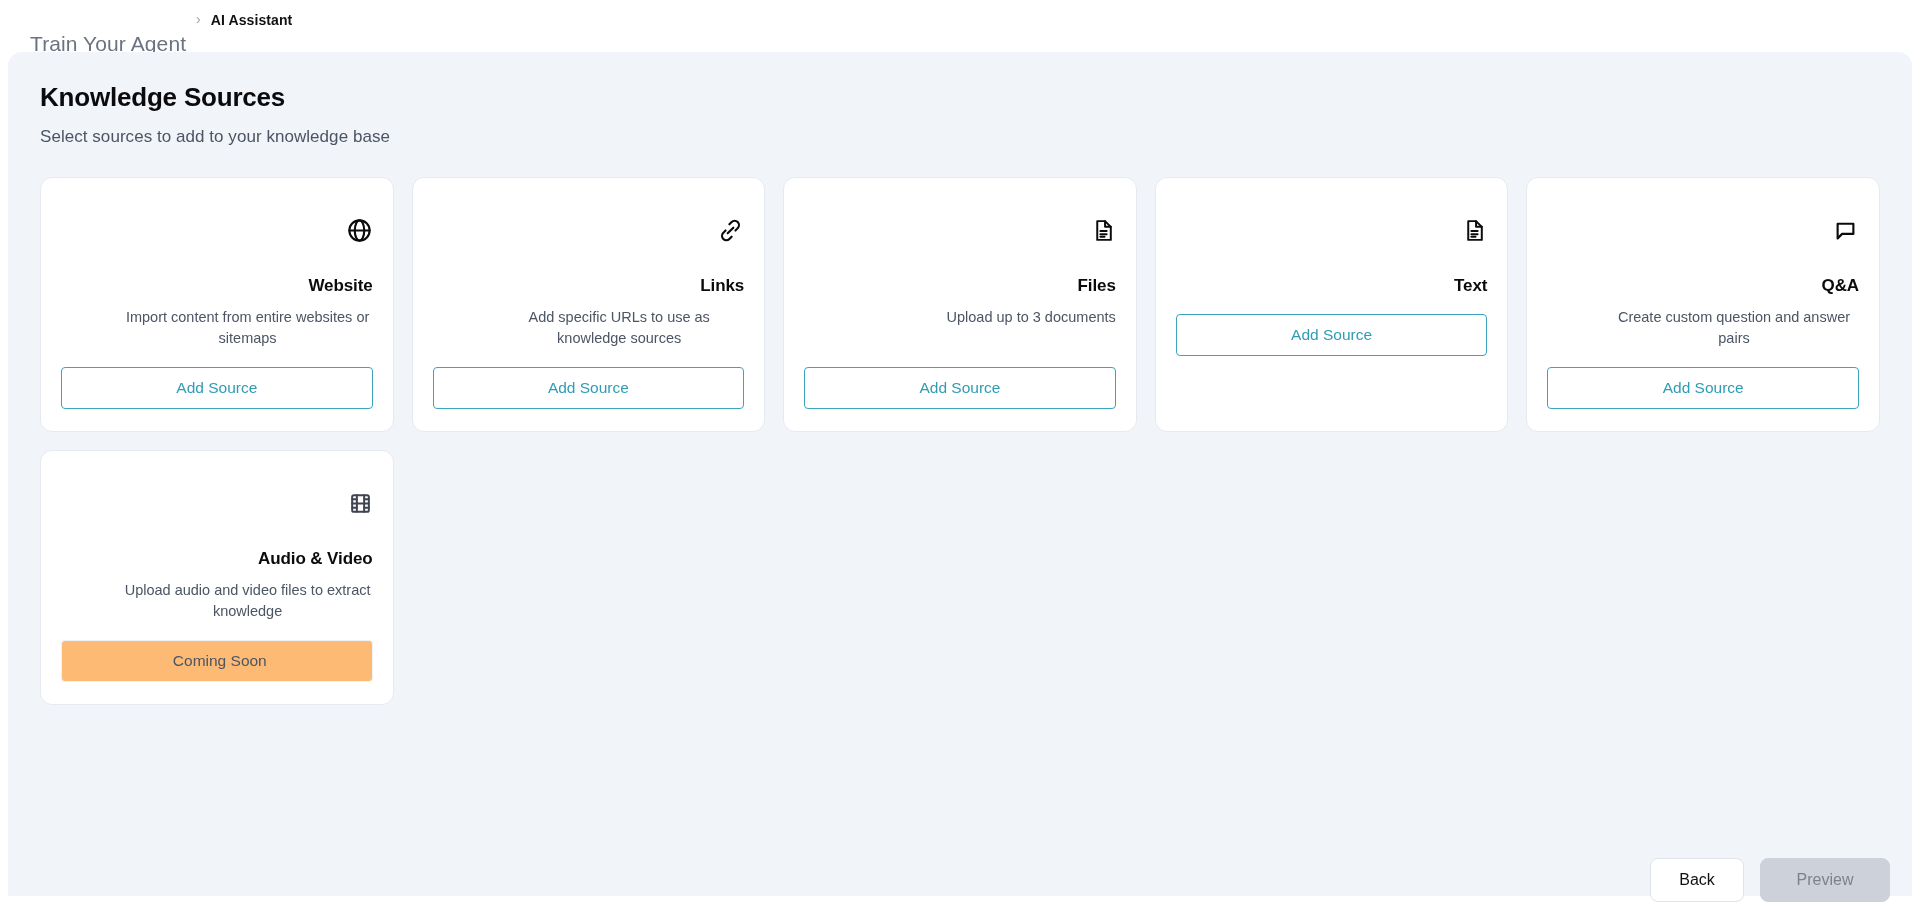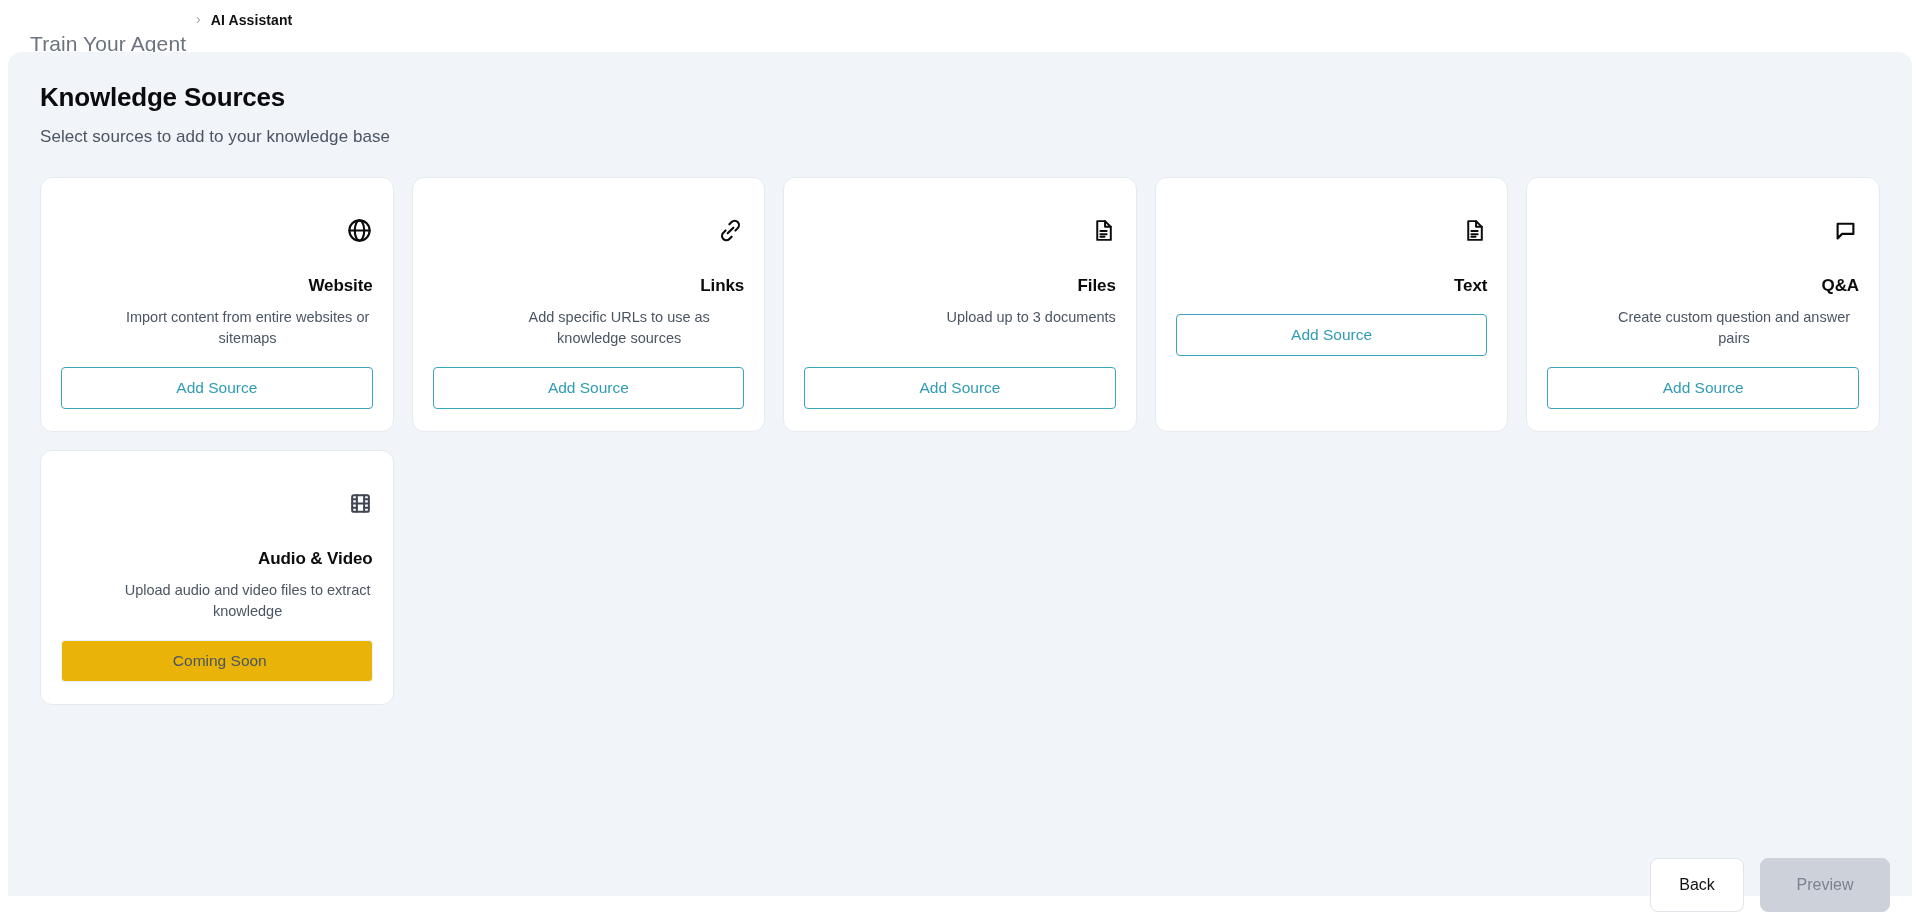--- a/index.html
+++ b/index.html
@@ -127,21 +127,21 @@
     justify-content: center;
     margin-top: 18px;
     cursor: pointer;
   }
   .btn-outline-teal {
     background: #ffffff;
     border: 1px solid #3AA5BC;
     color: #2f9cb4;
   }
   .btn-disabled-soft {
-    background: #eab308;
+    background: #fdba74;
     border: 1px solid #eef1f6;
     color: #4b5563;
     cursor: default;
     padding-left: 6px;
   }
 
   
   .card-grid-second {
     display: grid;
     grid-template-columns: repeat(5, 1fr);
@@ -156,21 +156,21 @@
     left: 0;
     top: 858px;
     width: 1920px;
     display: flex;
     justify-content: flex-end;
     align-items: center;
     gap: 16px;
     padding-right: 30px;
   }
   .footer-btn {
-    height: 54px;
+    height: 44px;
     min-width: 94px;
     padding: 12px 26px;
     border-radius: 8px;
     font-size: 16px;
     font-family: "Liberation Sans", sans-serif;
     display: flex;
     align-items: center;
     justify-content: center;
     cursor: pointer;
   }

